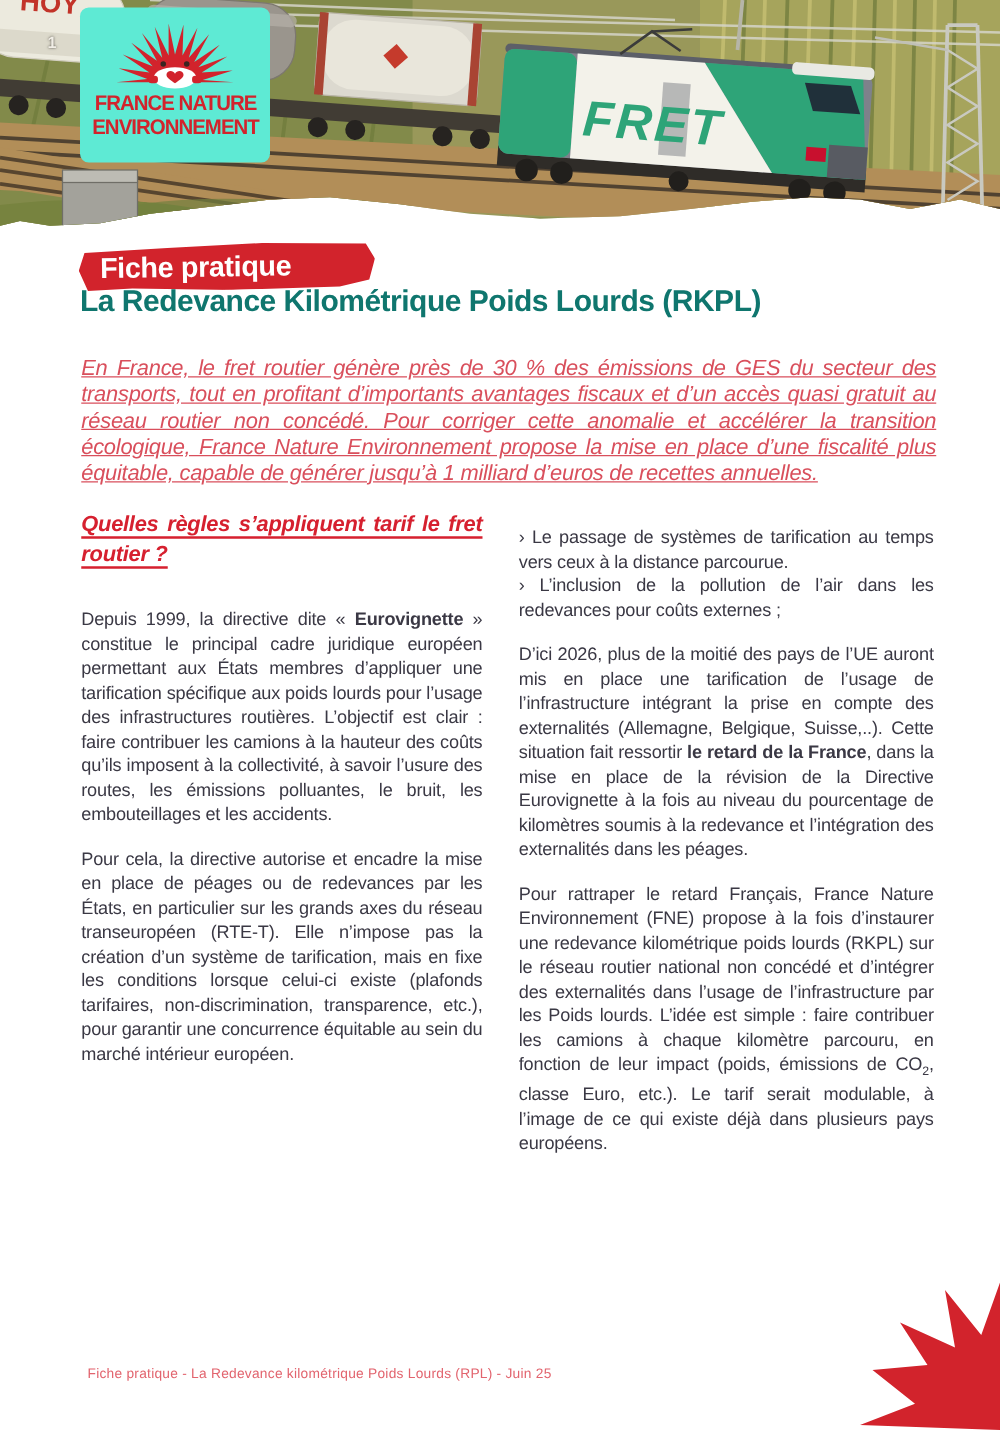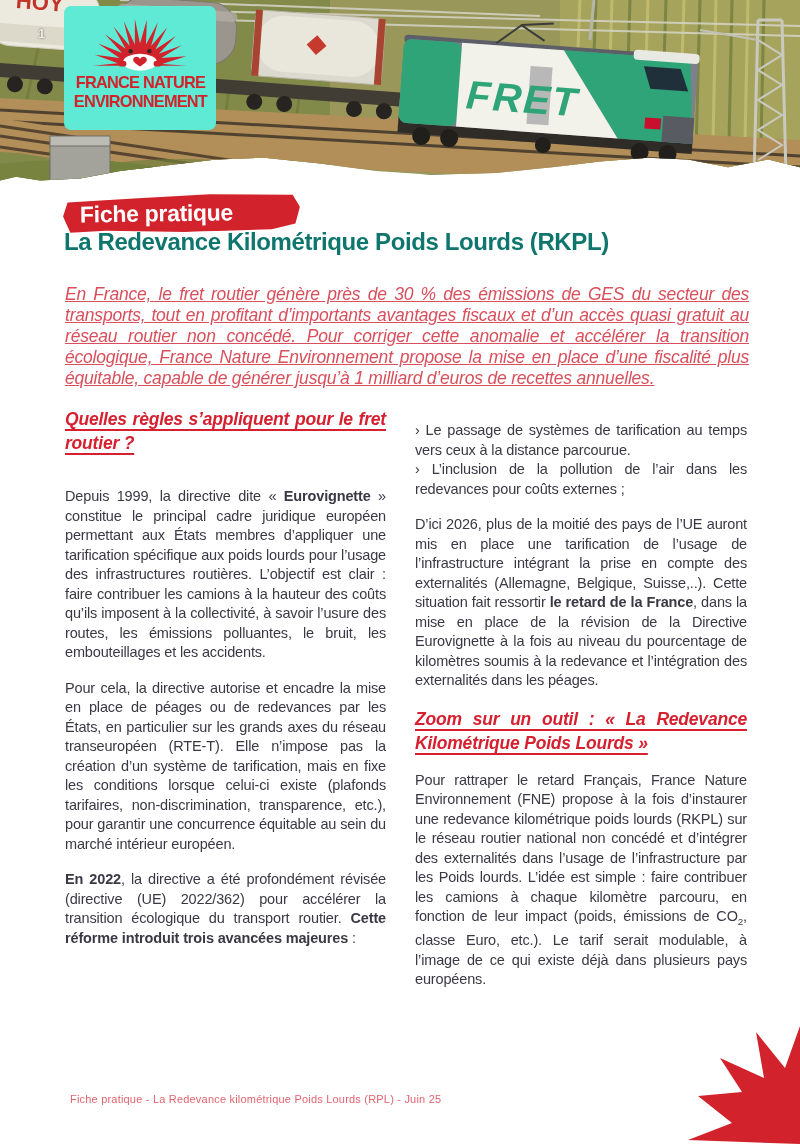--- a/index.html
+++ b/index.html
@@ -221,31 +221,29 @@
   </div>
 
   <div class="banner">
     <span>Fiche pratique</span>
   </div>
   <h1 class="title">La Redevance Kilométrique Poids Lourds (RKPL)</h1>
 
   <p class="intro">En France, le fret routier génère près de 30 % des émissions de GES du secteur des transports, tout en profitant d’importants avantages fiscaux et d’un accès quasi gratuit au réseau routier non concédé. Pour corriger cette anomalie et accélérer la transition écologique, France Nature Environnement propose la mise en place d’une fiscalité plus équitable, capable de générer jusqu’à 1 milliard d’euros de recettes annuelles.</p>
 
   <div class="col left">
-    <h2 class="sec">Quelles règles s’appliquent pour le fret routier ?</h2>
+    <h2 class="sec">Quelles règles s’appliquent tarif le fret routier ?</h2>
     <p class="body first"><span>Depuis 1999, la directive dite « </span><span class="b">Eurovignette</span><span> » constitue le principal cadre juridique européen permettant aux États membres d’appliquer une tarification spécifique aux poids lourds pour l’usage des infrastructures routières. L’objectif est clair : faire contribuer les camions à la hauteur des coûts qu’ils imposent à la collectivité, à savoir l’usure des routes, les émissions polluantes, le bruit, les embouteillages et les accidents.</span></p>
     <p class="body"><span>Pour cela, la directive autorise et encadre la mise en place de péages ou de redevances par les États, en particulier sur les grands axes du réseau transeuropéen (RTE-T). Elle n’impose pas la création d’un système de tarification, mais en fixe les conditions lorsque celui-ci existe (plafonds tarifaires, non-discrimination, transparence, etc.), pour garantir une concurrence équitable au sein du marché intérieur européen.</span></p>
-    <p class="body"><span class="b">En 2022</span><span>, la directive a été profondément révisée (directive (UE) 2022/362) pour accélérer la transition écologique du transport routier. </span><span class="b">Cette réforme introduit trois avancées majeures</span><span> :</span></p>
   </div>
 
   <div class="col right">
     <p class="body tight"><span>› Le passage de systèmes de tarification au temps vers ceux à la distance parcourue.</span></p>
     <p class="body nofirst"><span>› L’inclusion de la pollution de l’air dans les redevances pour coûts externes ;</span></p>
     <p class="body"><span>D’ici 2026, plus de la moitié des pays de l’UE auront mis en place une tarification de l’usage de l’infrastructure intégrant la prise en compte des externalités (Allemagne, Belgique, Suisse,..). Cette situation fait ressortir </span><span class="b">le retard de la France</span><span>, dans la mise en place de la révision de la Directive Eurovignette à la fois au niveau du pourcentage de kilomètres soumis à la redevance et l’intégration des externalités dans les péages.</span></p>
-    <h2 class="sec zoom">Zoom sur un outil : « La Redevance Kilométrique Poids Lourds »</h2>
     <p class="body"><span>Pour rattraper le retard Français, France Nature Environnement (FNE) propose à la fois d’instaurer une redevance kilométrique poids lourds (RKPL) sur le réseau routier national non concédé et d’intégrer des externalités dans l’usage de l’infrastructure par les Poids lourds. L’idée est simple : faire contribuer les camions à chaque kilomètre parcouru, en fonction de leur impact (poids, émissions de CO</span><sub>2</sub><span>, classe Euro, etc.). Le tarif serait modulable, à l’image de ce qui existe déjà dans plusieurs pays européens.</span></p>
   </div>
 
   <div class="footer">Fiche pratique - La Redevance kilométrique Poids Lourds (RPL) - Juin 25</div>
 
   <svg class="corner" viewBox="0 0 118 118">
     <polygon fill="#d2232c" points="118,118 6,114 50,97 16,70 60,66 38,32 82,52 74,6 103,42 118,0"></polygon>
   </svg>
 
 </div>

